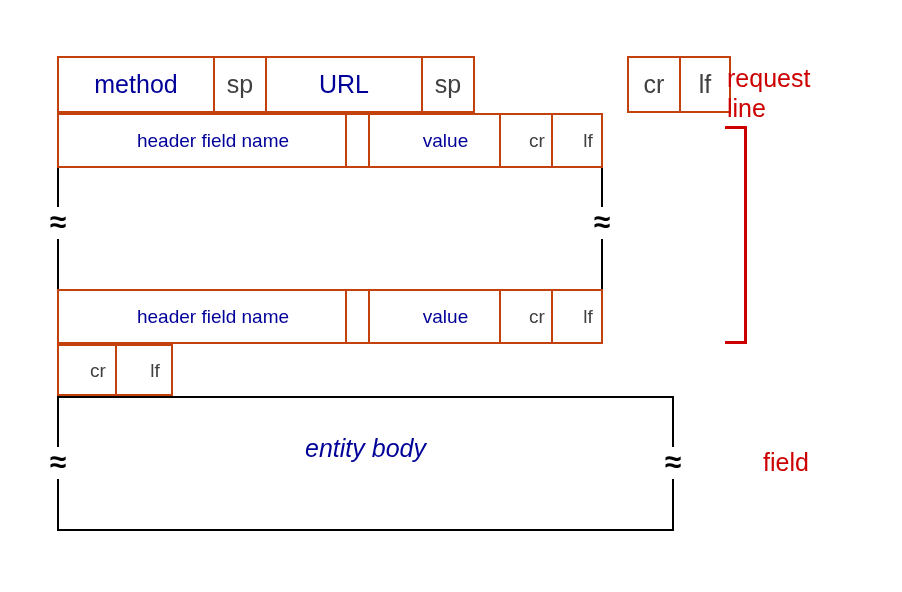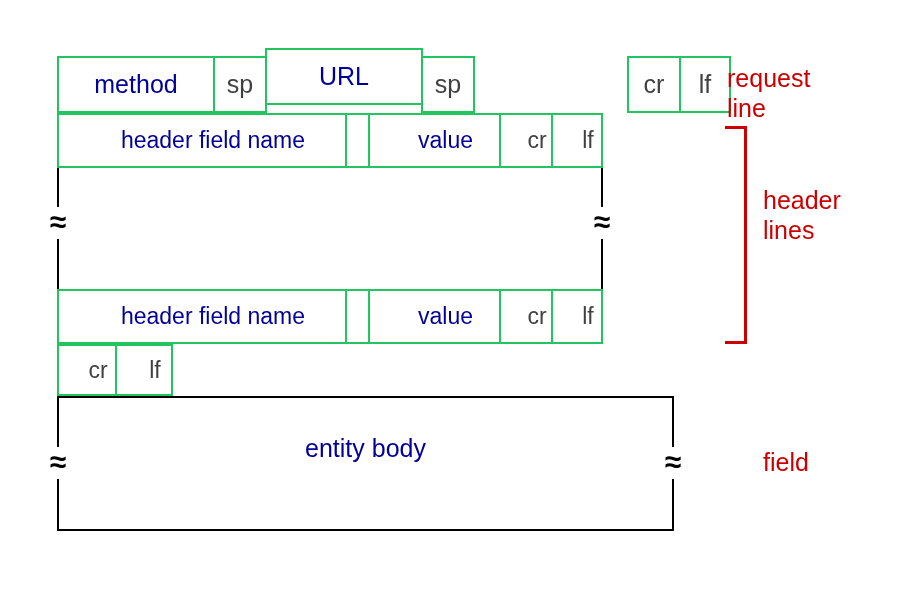--- a/index.html
+++ b/index.html
@@ -13,21 +13,21 @@
     height: 592px;
     background: #ffffff;
     font-family: "Liberation Sans", sans-serif;
     overflow: hidden;
   }
 
   
   .cell {
     position: absolute;
     box-sizing: border-box;
-    border: 2px solid #22c55e;
+    border: 2px solid #c2410c;
     background: #ffffff;
     display: flex;
     align-items: center;
     justify-content: center;
     line-height: 1;
     white-space: nowrap;
   }
   .cell.blue   { color: #000099; }
   .cell.black  { color: #404040; }
 
@@ -74,32 +74,32 @@
     position: absolute;
     box-sizing: border-box;
     border-top: 3px solid #CC0000;
     border-right: 3px solid #CC0000;
     border-bottom: 3px solid #CC0000;
     border-left: none;
   }
 
   
   .f-lg { font-size: 25px; }
-  .f-md { font-size: 23px; padding-left: 22px; }
+  .f-md { font-size: 19px; padding-left: 22px; }
 </style>
 </head>
 <body>
 
 <div id="canvas">
 
   <div class="cell blue f-lg" style="left:57px;  top:56px;  width:158px; height:57px;">method</div>
 
   <div class="cell black f-lg" style="left:213px; top:56px;  width:54px;  height:57px;">sp</div>
 
-  <div class="cell blue f-lg" style="left:265px; top:48px;  width:158px; height:57px;">URL</div>
+  <div class="cell blue f-lg" style="left:265px; top:56px;  width:158px; height:57px;">URL</div>
 
   <div class="cell black f-lg" style="left:421px; top:56px;  width:54px;  height:57px;">sp</div>
 
 
   <div class="cell black f-lg" style="left:627px; top:56px;  width:54px;  height:57px;">cr</div>
 
   <div class="cell black f-lg" style="left:679px; top:56px;  width:52px;  height:57px;">lf</div>
 
   <div class="cell blue f-md" style="left:57px;  top:113px; width:290px; height:55px;">header field name</div>
 
@@ -128,29 +128,27 @@
   <div class="cell black f-md" style="left:551px; top:289px; width:52px;  height:55px;">lf</div>
 
   <div class="cell black f-md" style="left:57px;  top:344px; width:60px; height:52px;">cr</div>
 
   <div class="cell black f-md" style="left:115px; top:344px; width:58px; height:52px;">lf</div>
 
   <div class="openbox" style="left:57px; top:396px; width:617px; height:135px;"></div>
   <div class="hline" style="left:57px;  top:396px; width:617px;"></div>
   <div class="hline" style="left:57px;  top:529px; width:617px;"></div>
 
-  <div class="cell blue f-lg" style="left:59px; top:398px; width:613px; height:100px; border:none; background:transparent;">entity body</div>
+  <div class="cell blue f-lg" style="left:59px; top:398px; width:613px; height:100px; border:none; background:transparent;font-style:italic;">entity body</div>
 
   <div class="squiggle" style="left:47px;  top:447px; width:22px; height:32px;">≈</div>
 
   <div class="squiggle" style="left:662px; top:447px; width:22px; height:32px;">≈</div>
 
   <div class="annot" style="left:727px; top:63px;">request
 line</div>
 
   <div class="bracket" style="left:725px; top:126px; width:22px; height:218px;"></div>
 
-  <div class="annot" style="left:763px; top:185px;">header
-lines</div>
 
   <div class="annot" style="left:763px; top:447px;">field</div>
 
 </div>
 
 </body></html>

